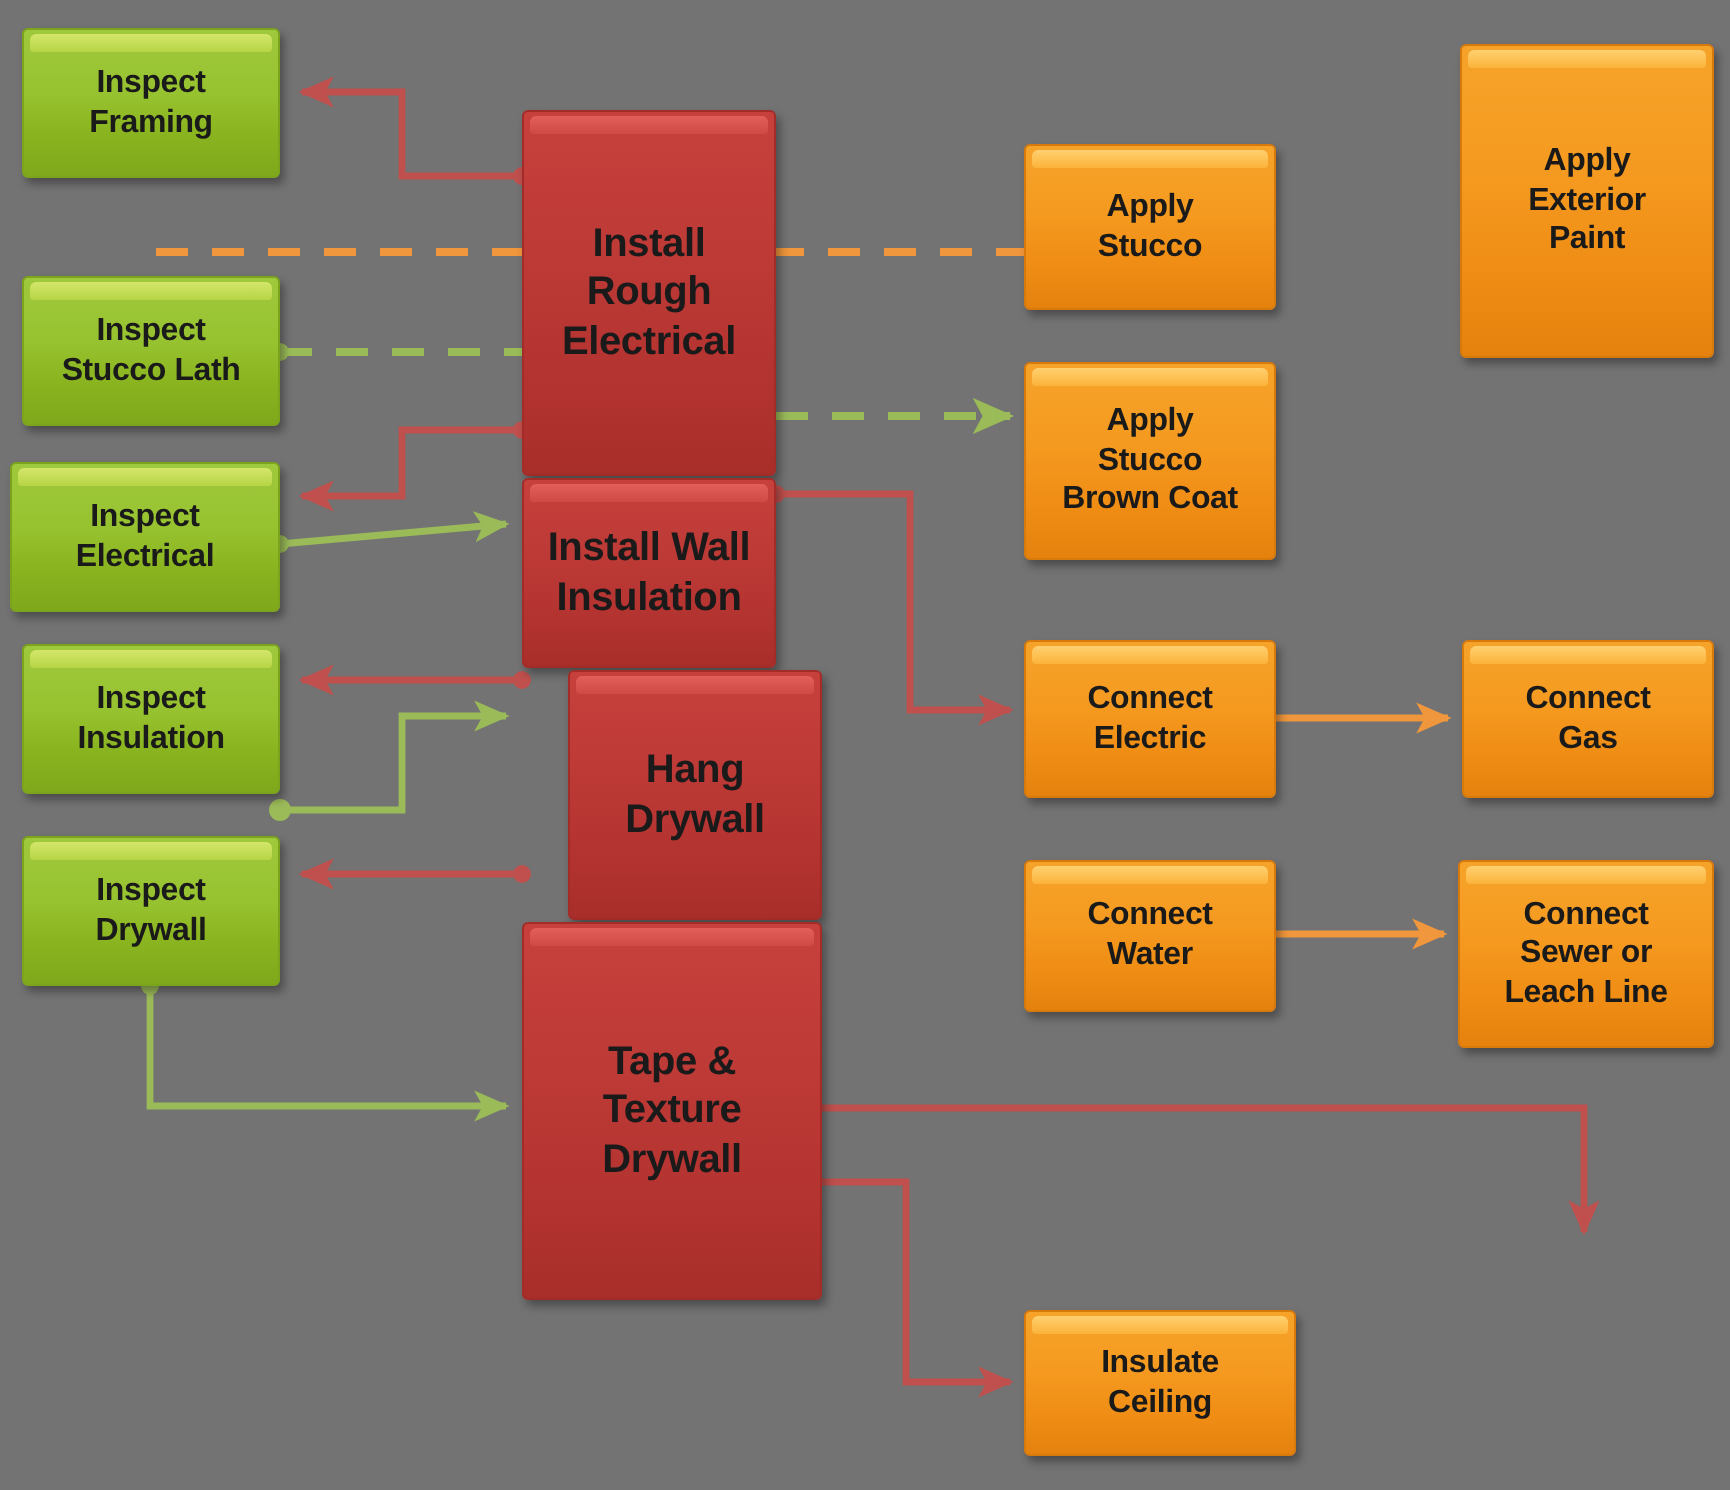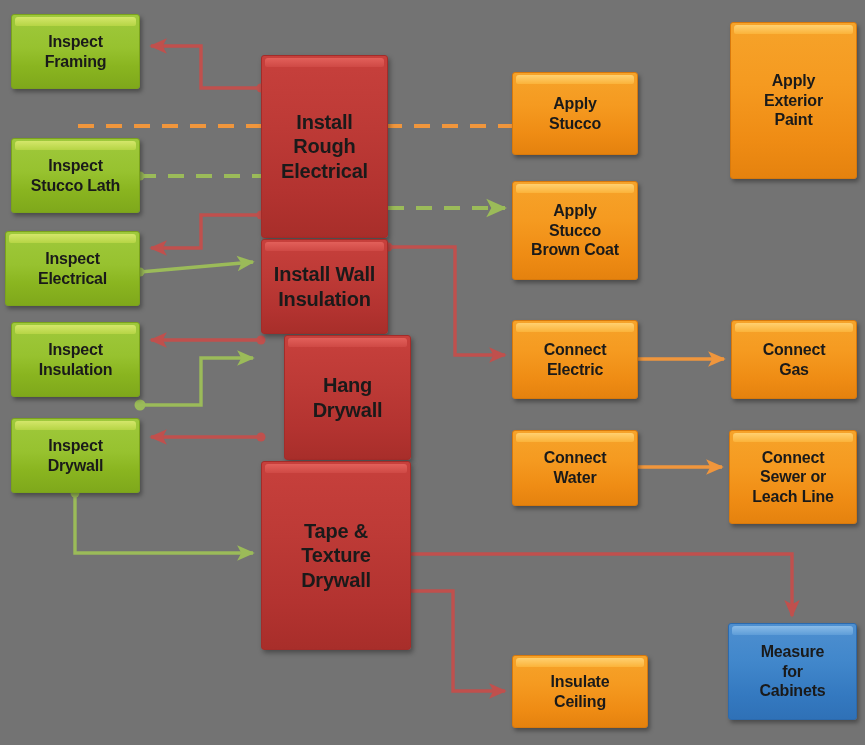--- a/index.html
+++ b/index.html
@@ -268,19 +268,14 @@
     <span class="lbl">Connect
 Sewer or
 Leach Line</span>
   </div>
 
   <div class="node n-orange" style="left:512px; top:655px; width:136px; height:73px;">
     <span class="lbl">Insulate
 Ceiling</span>
   </div>
 
-  <div class="node n-blue" style="left:728px; top:623px; width:129px; height:97px;">
-    <span class="lbl">Measure
-for
-Cabinets</span>
-  </div>
 
 </div>
 
 </body></html>

